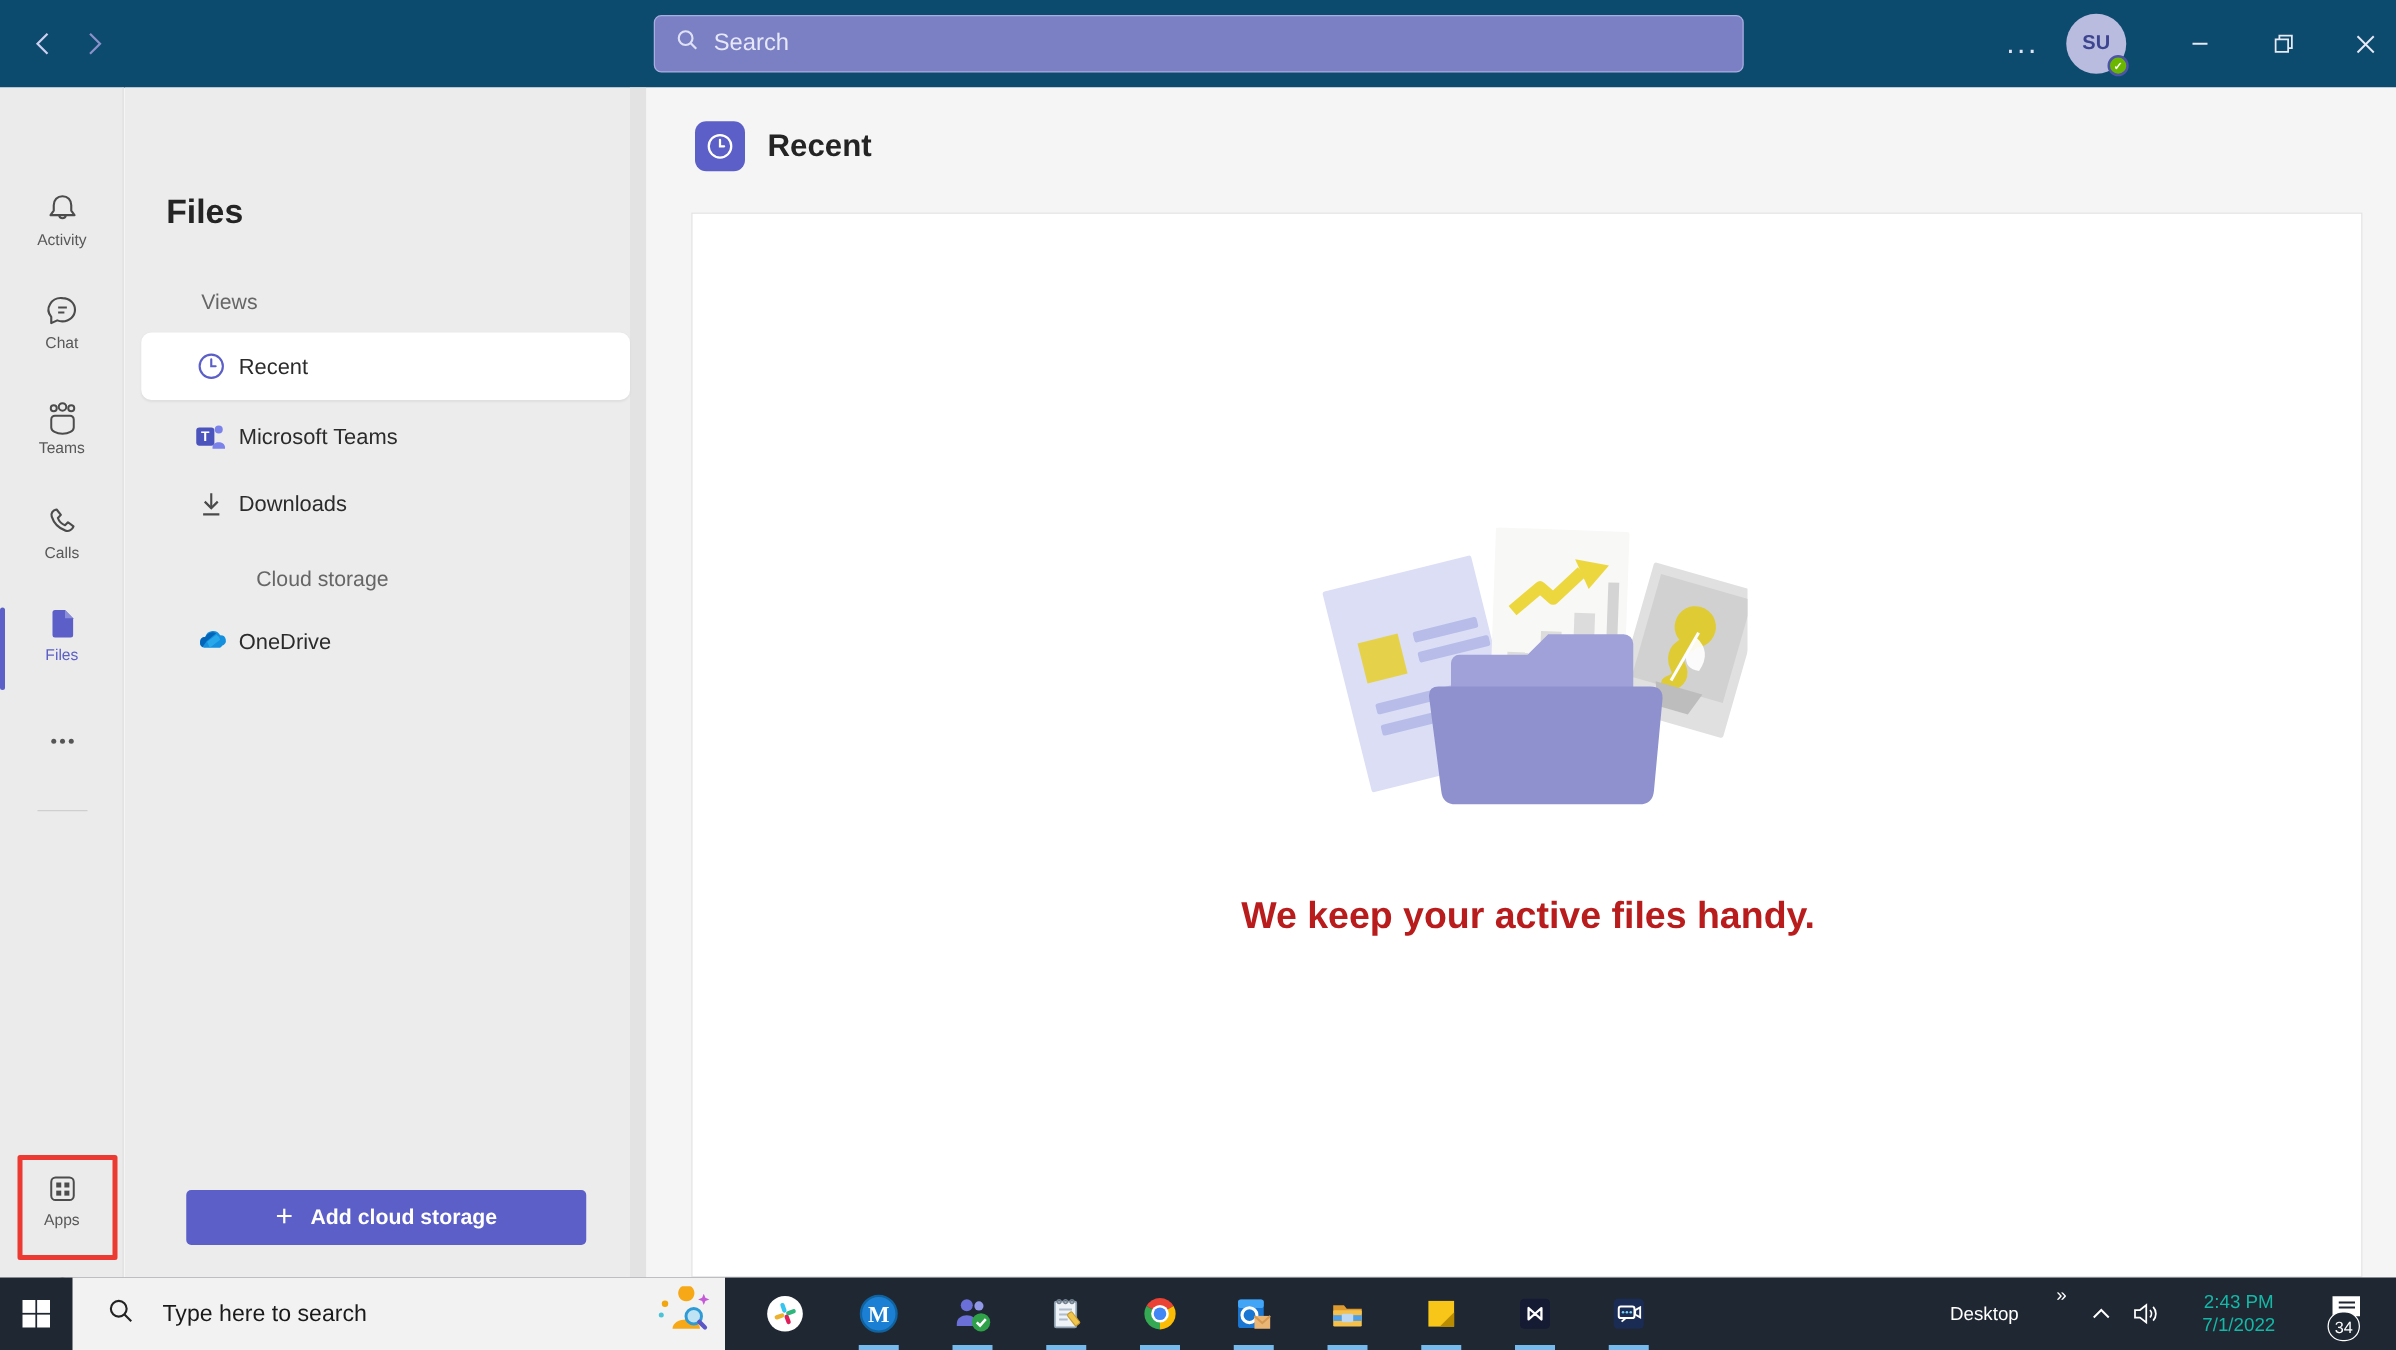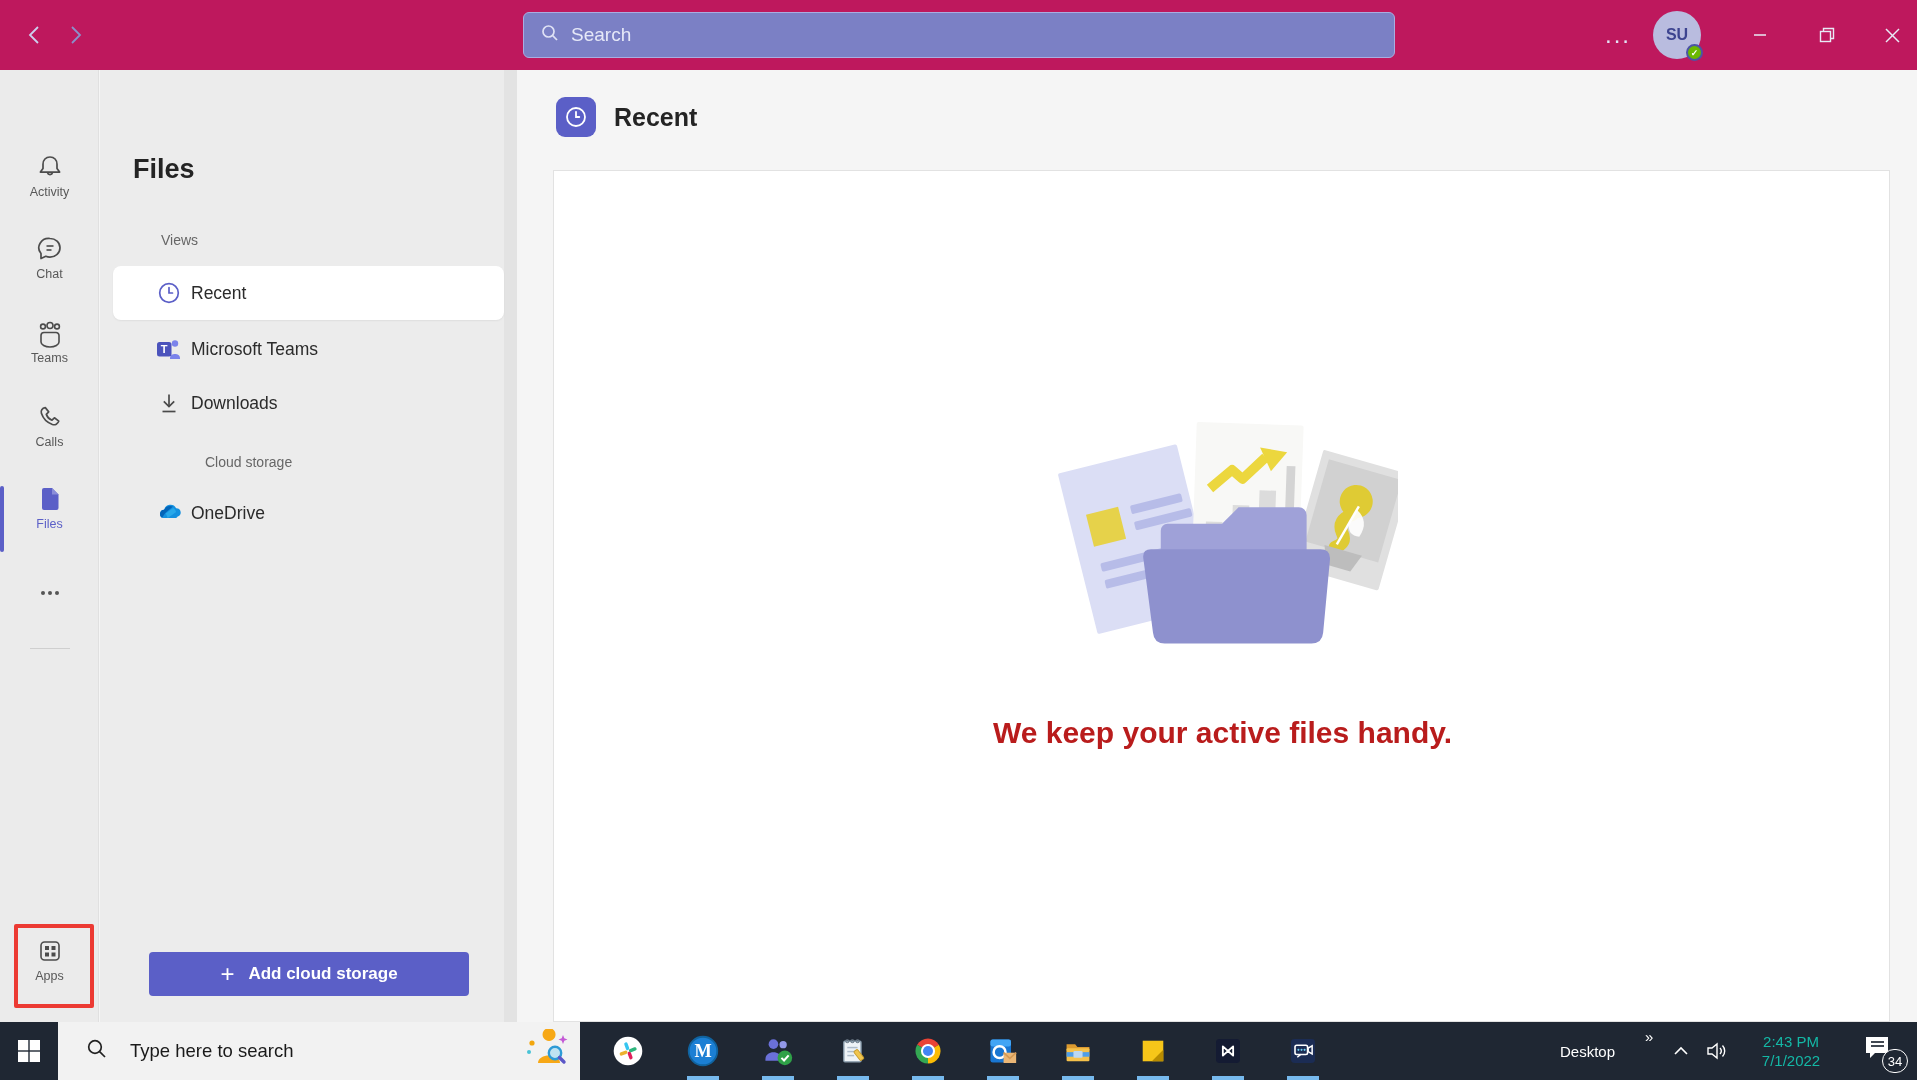--- a/index.html
+++ b/index.html
@@ -1,21 +1,21 @@
 <!DOCTYPE html>
 <html><head>
 <meta charset="utf-8">
 <style>
   * { margin:0; padding:0; box-sizing:border-box; }
   html,body { width:1917px; height:1080px; overflow:hidden;
     font-family:"Liberation Sans", sans-serif; background:#f5f5f5; }
   .abs { position:absolute; }
 
   
-  .titlebar { position:absolute; left:0; top:0; width:1917px; height:70px; background:#be185d; }
+  .titlebar { position:absolute; left:0; top:0; width:1917px; height:70px; background:#0c4a6e; }
   .nav-arrow { position:absolute; top:15px; width:40px; height:40px; display:flex; align-items:center; justify-content:center; cursor:pointer; }
   .tb-search { position:absolute; left:523px; top:12px; width:872px; height:46px; background:#7b80c5; border:1px solid #a9ade0; border-radius:6px; display:flex; align-items:center; padding-left:16px; gap:11px; color:#e6e8f8; font-size:19px; cursor:text; }
   .tb-more { position:absolute; left:1596px; top:0; width:44px; height:70px; display:flex; align-items:center; justify-content:center; color:#e2e4f6; font-size:24px; letter-spacing:2px; cursor:pointer; }
   .avatar { position:absolute; left:1653px; top:11px; width:48px; height:48px; border-radius:50%; background:#b9bcdf; color:#3d4490; font-size:16px; font-weight:bold; display:flex; align-items:center; justify-content:center; cursor:pointer; }
   .avatar-badge { position:absolute; right:-2px; bottom:-2px; width:17px; height:17px; border-radius:50%; background:#6bb700; border:2px solid #4c54a4; color:#fff; font-size:9px; display:flex; align-items:center; justify-content:center; }
   .win-btn { position:absolute; top:0; width:50px; height:70px; display:flex; align-items:center; justify-content:center; cursor:pointer; }
 
   
   .rail { position:absolute; left:0; top:70px; width:99px; height:952px; background:#ebebeb; border-right:1px solid #e0e0e0; }
   .rail-item { position:absolute; left:0; width:99px; text-align:center; color:#585858; cursor:pointer; }
@@ -23,21 +23,21 @@
   .rail-label { font-size:12.5px; margin-top:3px; display:block;text-align:center; }
   .rail-item.selected { color:#5b5fc7; }
   .rail-sel-bar { position:absolute; left:0; top:416px; width:4px; height:66px; background:#5b5fc7; border-radius:2px; }
   .rail-divider { position:absolute; left:30px; top:578px; width:40px; height:1px; background:#cfcfcf; }
   .apps-highlight { position:absolute; left:14px; top:854px; width:80px; height:84px; border:4px solid #ec3a33; border-radius:2px; pointer-events:none; }
 
   
   .sidebar { position:absolute; left:100px; top:70px; width:417px; height:952px; background:#ececec; }
   .sb-gutter { position:absolute; right:0; top:0; width:13px; height:100%; background:#e3e3e3; }
   .sb-title { position:absolute; left:33px; top:84px; font-size:27px; font-weight:bold; color:#242424; }
-  .sb-section { position:absolute; left:61px; font-size:14px; color:#666; }
+  .sb-section { position:absolute; left:61px; font-size:17px; color:#666; }
   .sb-row { position:absolute; left:0; width:404px; height:54px; display:flex; align-items:center; cursor:pointer; color:#2b2b2b; font-size:17.5px; }
   .sb-row .sb-icon { width:26px; margin-left:56px; margin-right:9px; display:flex; justify-content:center; }
   .sb-row.selected { left:13px; width:391px; background:#fff; border-radius:8px; box-shadow:0 1px 2px rgba(0,0,0,.06); }
   .sb-row.selected .sb-icon { margin-left:43px; }
   .add-btn { position:absolute; left:49px; top:882px; width:320px; height:44px; background:#5b5fc7; border:none; border-radius:4px; color:#fff; font-size:17px; font-weight:bold; font-family:inherit; display:flex; align-items:center; justify-content:center; gap:14px; cursor:pointer; }
   .add-btn .plus { font-size:24px; font-weight:normal; }
 
   
   .main { position:absolute; left:517px; top:70px; width:1400px; height:952px; background:#f5f5f5; }
   .main-header-tile { position:absolute; left:39px; top:27px; width:40px; height:40px; background:#5b5fc7; border-radius:9px; display:flex; align-items:center; justify-content:center; }
@@ -52,21 +52,21 @@
   .tk-start { position:absolute; left:0; top:0; width:58px; height:58px; display:flex; align-items:center; justify-content:center; cursor:pointer; }
   .tk-search { position:absolute; left:58px; top:0; width:522px; height:58px; background:#f2f2f2; display:flex; align-items:center; padding:0 12px 0 28px; gap:22px; color:#1a1a1a; font-size:18.5px; cursor:text; }
   .tk-search .grow { flex:1; }
   .tk-icon { position:absolute; top:9px; width:48px; height:40px; display:flex; align-items:center; justify-content:center; cursor:pointer; }
   .tk-underline { position:absolute; top:54px; height:3.5px; width:32px; background:#76b9ed; }
   .tk-desktop { position:absolute; left:1560px; top:0; height:58px; display:flex; align-items:center; color:#fff; font-size:15px; cursor:pointer;text-align:center; }
   .tk-chev2 { position:absolute; left:1645px; top:6px; color:#fff; font-size:15px; cursor:pointer; }
   .tk-tray { position:absolute; top:0; height:58px; display:flex; align-items:center; justify-content:center; color:#fff; cursor:pointer; }
   .tk-clock { position:absolute; left:1745px; top:0; width:92px; height:58px; display:flex; flex-direction:column; align-items:center; justify-content:center; color:#14b8a6; font-size:15px; line-height:19px; cursor:pointer; }
   .tk-notif { position:absolute; left:1852px; top:0; width:60px; height:58px; cursor:pointer; }
-  .notif-badge { position:absolute; right:4px; bottom:7px; width:26px; height:24px; border-radius:12px; background:#1f2733; border:1.5px solid #fff; color:#fff; font-size:13px; display:flex; align-items:center; justify-content:center;margin-top:40px; }
+  .notif-badge { position:absolute; right:24px; bottom:7px; width:26px; height:24px; border-radius:12px; background:#1f2733; border:1.5px solid #fff; color:#fff; font-size:13px; display:flex; align-items:center; justify-content:center;margin-top:40px; }
 </style>
 </head>
 <body>
 
 <div class="titlebar">
   <div class="nav-arrow" style="left:14px;">
     <svg width="18" height="22" viewBox="0 0 18 22">
         <polyline points="13,3 5,11 13,19" fill="none" stroke="#ccd0ee" stroke-width="1.8"></polyline>
       </svg>
   </div>

